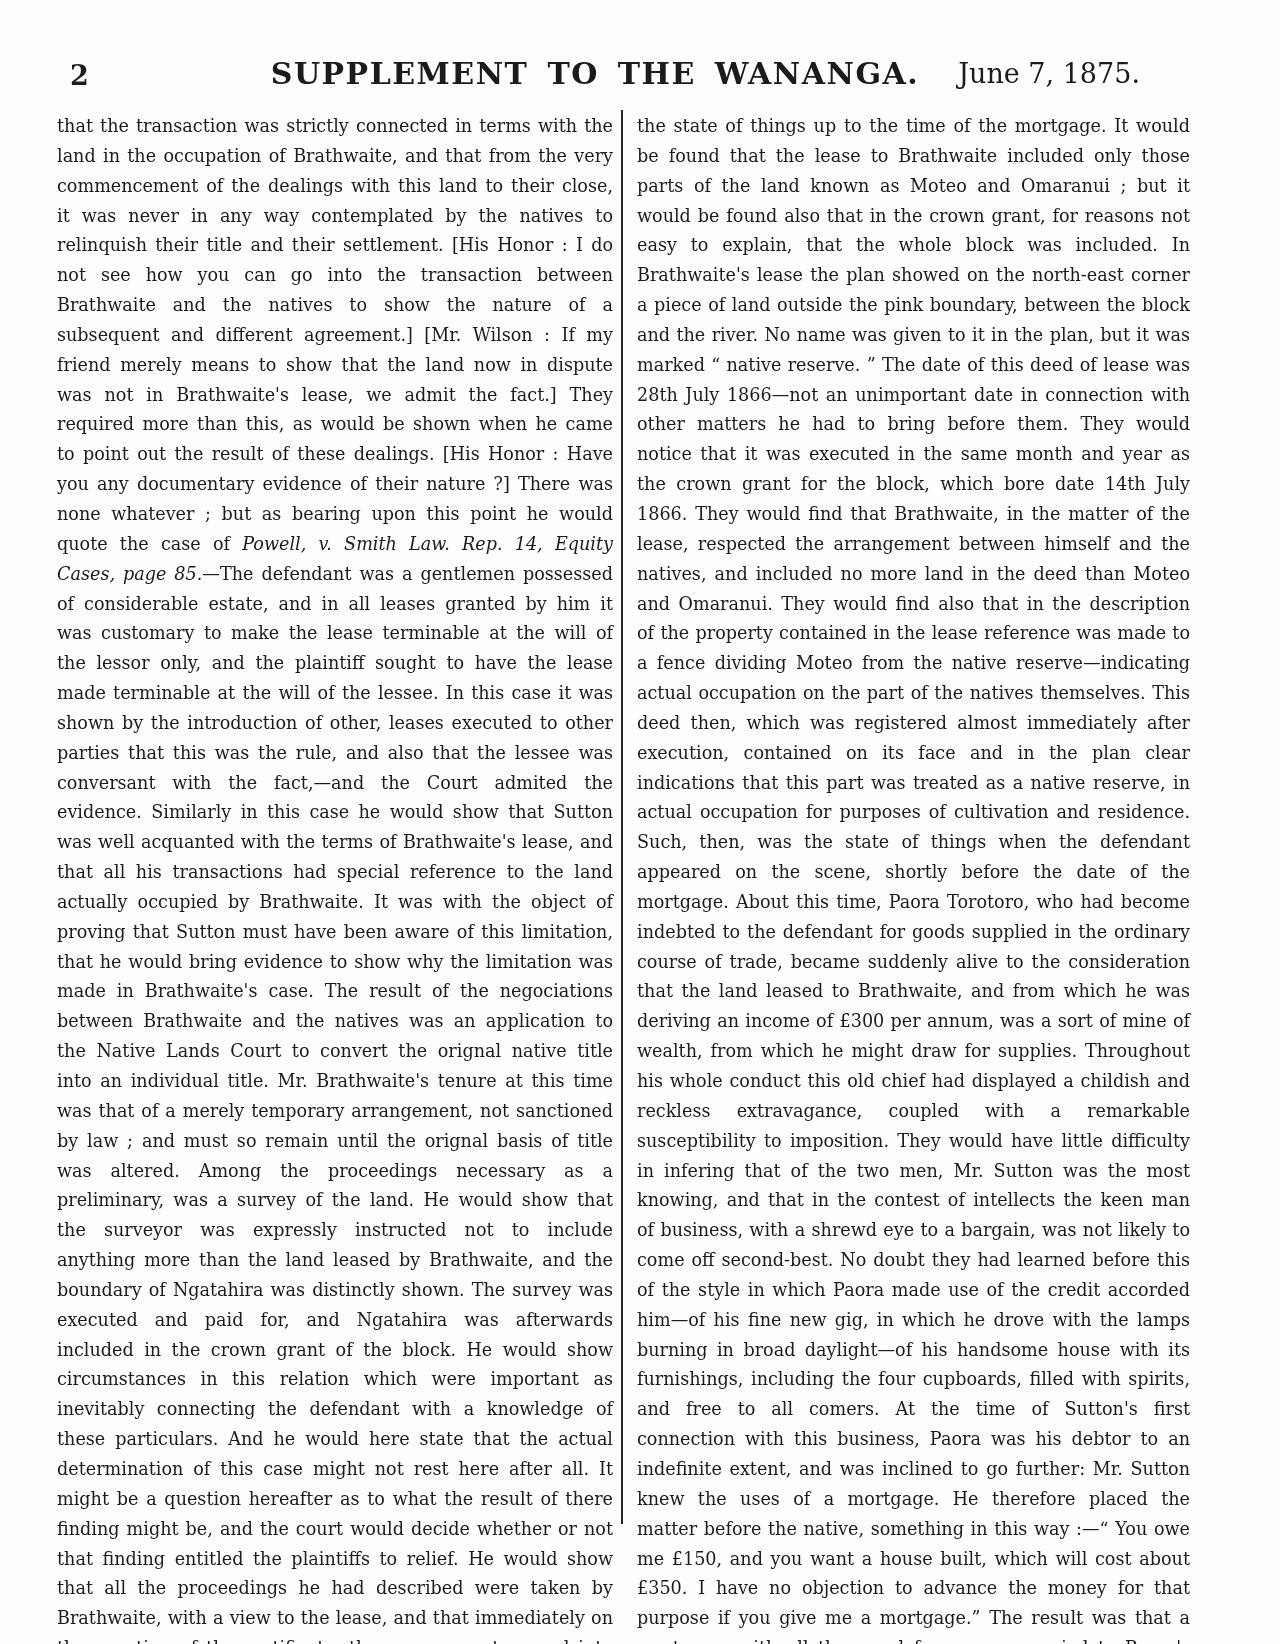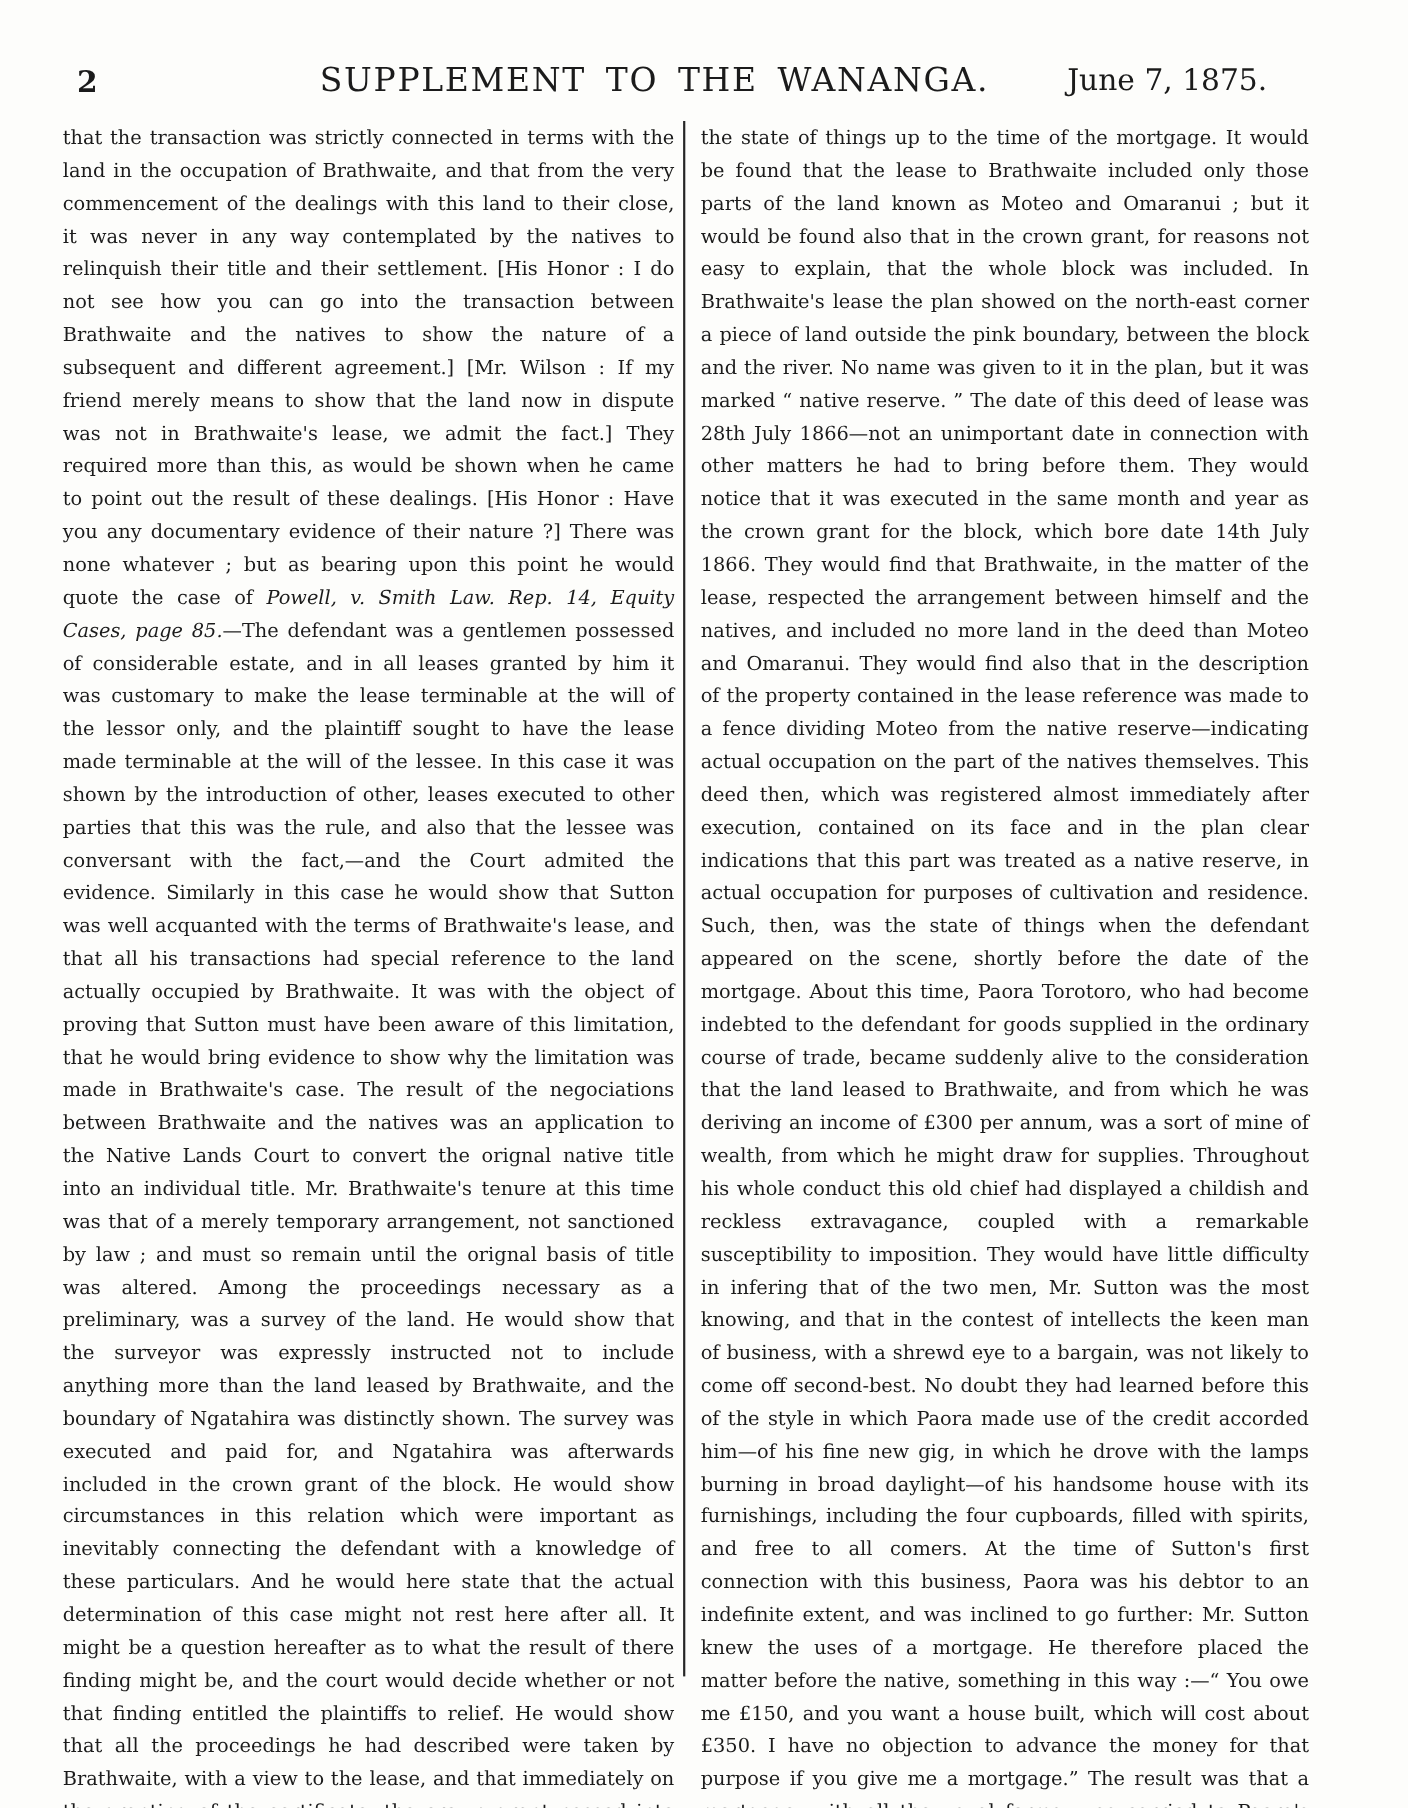--- a/index.html
+++ b/index.html
@@ -23,28 +23,28 @@
     top: 60px;
     font-size: 27px;
     font-weight: bold;
   }
   .masthead-title {
     position: absolute;
     left: 595px;
     top: 56px;
     transform: translateX(-50%);
     font-size: 30px;
-    font-weight: normal;
+    font-weight: bold;
     letter-spacing: 1.5px;
     word-spacing: 7px;
     white-space: nowrap;
   }
   .issue-date {
     position: absolute;
-    right: 128px;
+    right: 140px;
     top: 58px;
     font-size: 27px;
     white-space: nowrap;
     margin-left: 11px;
   }
   .column {
     position: absolute;
     top: 112px;
     text-align: justify;
     font-size: 17.6px;

